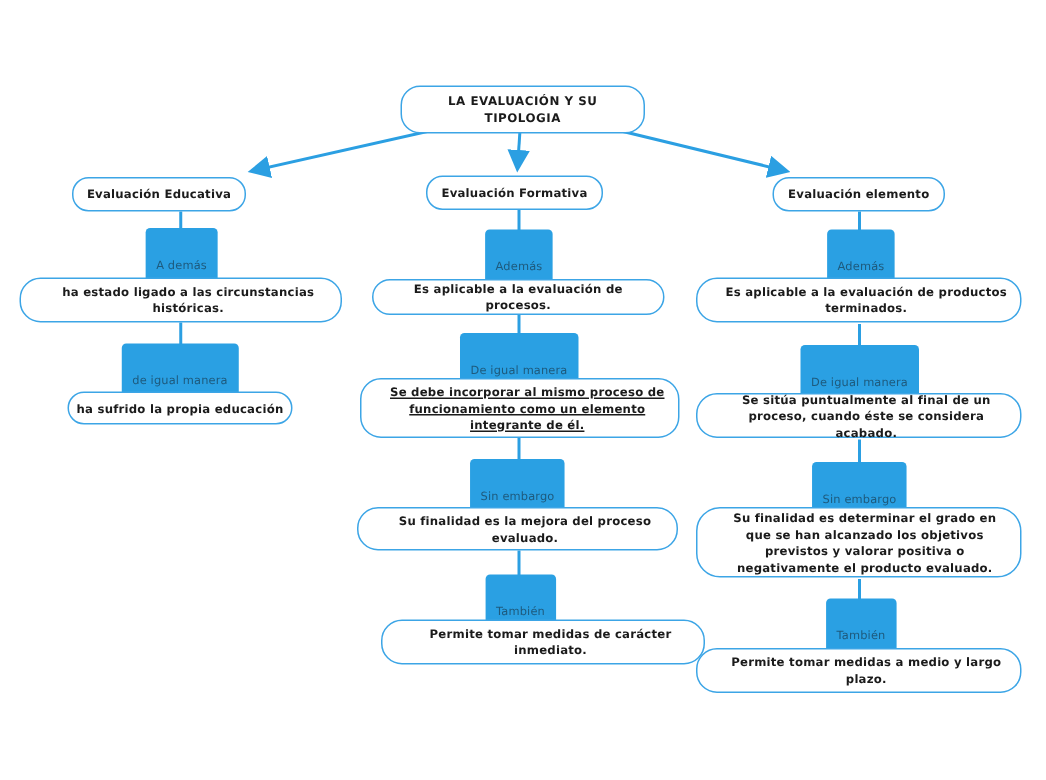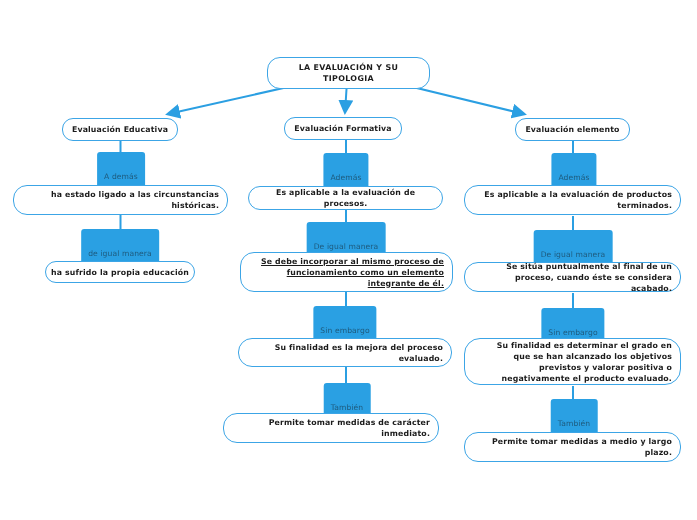--- a/index.html
+++ b/index.html
@@ -8,21 +8,21 @@
     font-family:"DejaVu Sans","Liberation Sans",sans-serif;
   }
   .connector-layer{position:absolute;left:0;top:0;width:697px;height:520px;}
   .node{
     position:absolute;box-sizing:border-box;background:#ffffff;
     border:1.5px solid #3CA5E6;display:flex;align-items:center;
     font-size:7.8px;font-weight:bold;color:#1b1b1b;letter-spacing:0.15px;
     line-height:11px;
   }
   .node.center{justify-content:center;text-align:center;padding:0 4px;}
-  .node.multi{justify-content:flex-start;text-align:right;padding:2px 8px 2px 18px;}
+  .node.multi{justify-content:flex-start;text-align:center;padding:2px 8px 2px 18px;}
   .node.root{border-radius:13px;font-size:7.9px;letter-spacing:0.35px;}
   .node.title{border-radius:11px;}
   .node.r12{border-radius:12px;}
   .node.r14{border-radius:14px;}
   .node.r16{border-radius:16px;padding-left:16px;}
   .rel{
     position:absolute;transform:translateX(-50%);white-space:nowrap;
     background:#2AA0E3;color:#1E5A7D;font-size:7.6px;font-weight:normal;
     padding:20px 7px;border-radius:3px;letter-spacing:0.1px;
   }
@@ -52,21 +52,21 @@
     <line x1="346" y1="367" x2="346" y2="409" stroke="#2B9FE2" stroke-width="2" marker-end="url(#arrow)"></line>
 
     <line x1="573" y1="141" x2="573" y2="181" stroke="#2B9FE2" stroke-width="2" marker-end="url(#arrow)"></line>
     <line x1="573" y1="216" x2="573" y2="258" stroke="#2B9FE2" stroke-width="2" marker-end="url(#arrow)"></line>
     <line x1="573" y1="293" x2="573" y2="334" stroke="#2B9FE2" stroke-width="2" marker-end="url(#arrow)"></line>
     <line x1="573" y1="386" x2="573" y2="428" stroke="#2B9FE2" stroke-width="2" marker-end="url(#arrow)"></line>
   </svg>
 
   <div class="node root center" style="left:267px;top:57px;width:163px;height:32px;">LA EVALUACIÓN Y SU TIPOLOGIA</div>
 
-  <div class="node title center" style="left:62px;top:118px;width:116px;height:23px;">Evaluación Educativa</div>
+  <div class="node title center" style="left:48px;top:118px;width:116px;height:23px;">Evaluación Educativa</div>
 
   <div class="rel" style="left:121px;top:152px;">A demás</div>
 
   <div class="node multi r14" style="left:13px;top:185px;width:215px;height:30px;">ha estado ligado a las circunstancias históricas.</div>
 
   <div class="rel" style="left:120px;top:229px;">de igual manera</div>
 
   <div class="node title center" style="left:45px;top:261px;width:150px;height:22px;">ha sufrido la propia educación</div>
 
   <div class="node title center" style="left:284px;top:117px;width:118px;height:23px;">Evaluación Formativa</div>
@@ -78,21 +78,21 @@
   <div class="rel" style="left:346px;top:222px;">De igual manera</div>
 
   <div class="node multi r14" style="left:240px;top:252px;width:213px;height:40px;text-decoration:underline;">Se debe incorporar al mismo proceso de funcionamiento como un elemento integrante de él.</div>
 
   <div class="rel" style="left:345px;top:306px;">Sin embargo</div>
 
   <div class="node multi r14" style="left:238px;top:338px;width:214px;height:29px;">Su finalidad es la mejora del proceso evaluado.</div>
 
   <div class="rel" style="left:347px;top:383px;">También</div>
 
-  <div class="node multi r14" style="left:223px;top:413px;width:216px;height:30px;">Permite tomar medidas de carácter inmediato.</div>
+  <div class="node multi r14" style="left:254px;top:413px;width:216px;height:30px;">Permite tomar medidas de carácter inmediato.</div>
 
   <div class="node title center" style="left:515px;top:118px;width:115px;height:23px;">Evaluación elemento</div>
 
   <div class="rel" style="left:574px;top:153px;">Además</div>
 
   <div class="node multi r14" style="left:464px;top:185px;width:217px;height:30px;">Es aplicable a la evaluación de productos terminados.</div>
 
   <div class="rel" style="left:573px;top:230px;">De igual manera</div>
 
   <div class="node multi r14" style="left:464px;top:262px;width:217px;height:30px;">Se sitúa puntualmente al final de un proceso, cuando éste se considera acabado.</div>

